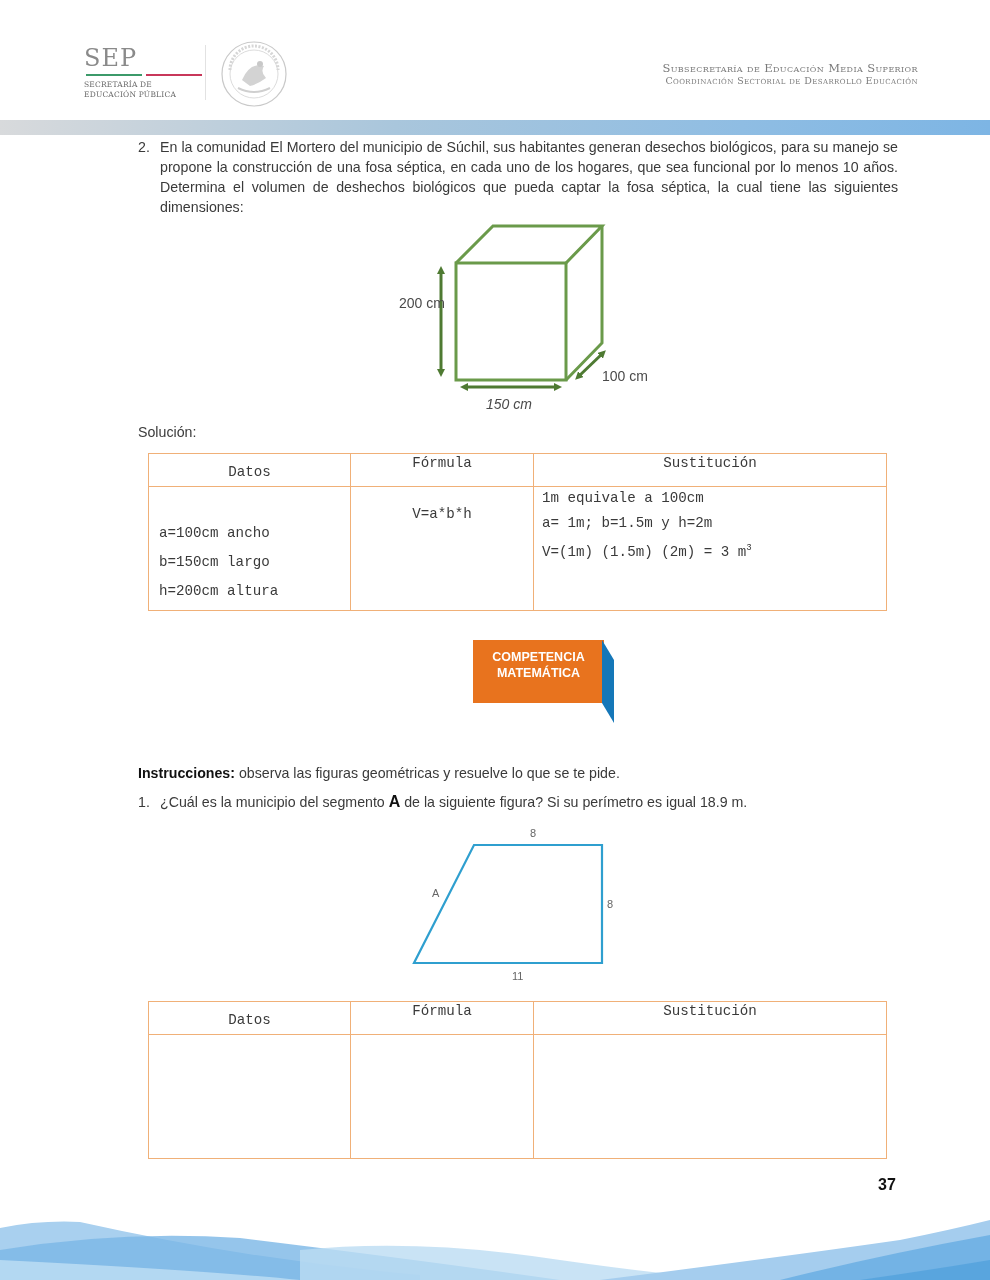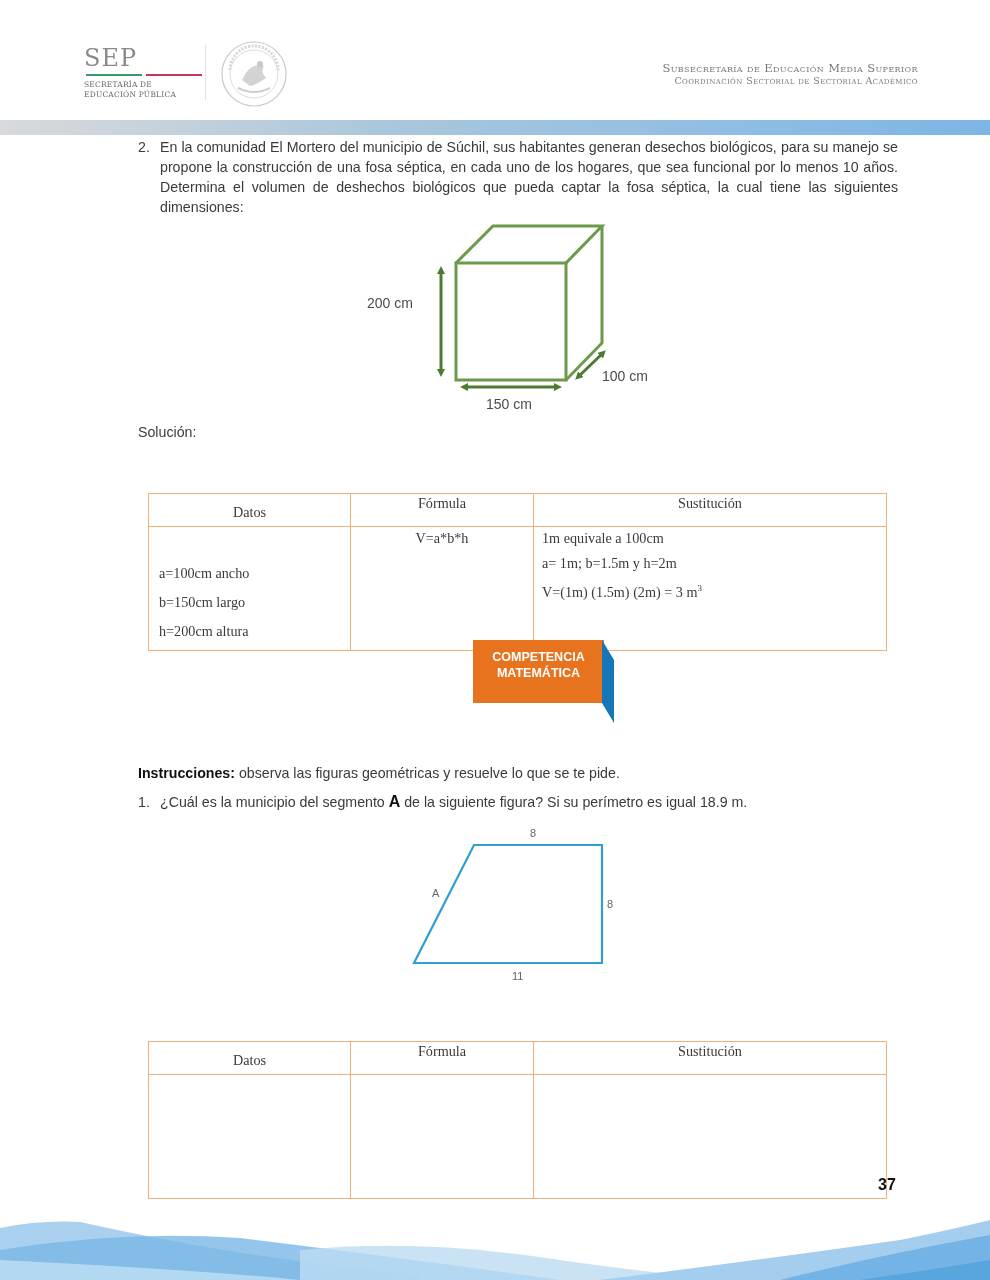--- a/index.html
+++ b/index.html
@@ -28,32 +28,32 @@
     .enum .num { width: 22px; flex: none; }
     .enum .text { flex: 1; text-align: justify; }
 
     
     .cube { position: absolute; left: 370px; top: 215px; width: 300px; height: 205px; }
     .dim-label { position: absolute; font-family: "Liberation Sans", sans-serif; font-size: 14px; color: #4a4a4a; }
 
     .solucion-label { position: absolute; left: 138px; top: 424px; font-family: "Liberation Sans", sans-serif; font-size: 14.2px; color: #3a3a3a; }
 
     
-    .data-table { position: absolute; left: 148px; width: 739px; border-collapse: collapse; font-family: Liberation Serif, serif; font-size: 14.2px; color: #3a3a3a; margin-top: 40px; }
+    .data-table { position: absolute; left: 148px; width: 739px; border-collapse: collapse; font-family: Liberation Mono, monospace; font-size: 14.2px; color: #3a3a3a; }
     .data-table th, .data-table td { border: 1px solid #f0b078; font-weight: normal; }
     .data-table th { height: 33px; text-align: center; vertical-align: top; padding-top: 1px; }
     .data-table th.c1 { vertical-align: middle; padding-top: 4px; }
     .data-table td { vertical-align: top; height: 124px; }
     .col1 { width: 202px; }
     .col2 { width: 183px; }
     .table1 { top: 453px; }
     .table2 { top: 1001px; }
     .datos-cell { padding: 32px 0 0 10px; }
     .datos-cell div { line-height: 29px; }
-    .formula-cell { text-align: center; padding-top: 0; }
+    .formula-cell { text-align: center; padding-top: 16px; }
     .formula-cell div { line-height: 22px; }
     .sust-cell { padding: 0 0 0 8px; }
     .sust-cell div { line-height: 29px; }
     .sust-cell div:first-child { line-height: 22px; margin-bottom: 0px; }
     sup { font-size: 9px; vertical-align: 6px; line-height: 0; }
 
     
     .banner { position: absolute; left: 473px; top: 640px; width: 425px; height: 85px; }
     .banner .orange { position: absolute; left: 0; top: 0; width: 131px; height: 63px; background: #e8731e; color: #fff; font-family: "Liberation Sans", sans-serif; font-weight: bold; font-size: 12.5px; text-align: center; line-height: 16px; padding-top: 9px; letter-spacing: 0px; }
     .banner .fold { position: absolute; left: 129px; top: 0; width: 12px; height: 83px; }
@@ -89,21 +89,21 @@
   <svg class="seal" viewBox="0 0 68 68">
     <circle cx="34" cy="34" r="32" fill="none" stroke="#c9c9c9" stroke-width="1.2"></circle>
     <circle cx="34" cy="34" r="24" fill="none" stroke="#dcdcdc" stroke-width="1"></circle>
     <path d="M22 40 Q30 22 44 26 Q40 32 46 38 Q38 44 30 46 Z" fill="#d3d3d3"></path>
     <path d="M18 48 Q34 56 50 48" fill="none" stroke="#cfcfcf" stroke-width="2"></path>
     <circle cx="40" cy="24" r="3" fill="#c8c8c8"></circle>
     <path d="M10 30 A24 24 0 0 1 58 30" fill="none" stroke="#d6d6d6" stroke-width="3" stroke-dasharray="2 1.5"></path>
   </svg>
   <div class="header-right">
     <div class="l1">Subsecretaría de Educación Media Superior</div>
-    <div class="l2">Coordinación Sectorial de Sectorial Académico</div>
+    <div class="l2">Coordinación Sectorial de Desarrollo Educación</div>
   </div>
 </div>
 <div class="header-bar"></div>
 
 <div class="content problem2 enum">
   <span class="num">2.</span>
   <span class="text">En la comunidad El Mortero del municipio de Súchil, sus habitantes generan desechos biológicos, para su manejo se propone la construcción de una fosa séptica, en cada uno de los hogares, que sea funcional por lo menos 10 años. Determina el volumen de deshechos biológicos que pueda captar la fosa séptica, la cual tiene las siguientes dimensiones:</span>
 </div>
 
 <svg class="cube" viewBox="0 0 300 205">
@@ -116,22 +116,22 @@
     <rect x="86" y="48" width="110" height="117"></rect>
     <polyline points="86,48 123,11 232,11 196,48"></polyline>
     <polyline points="232,11 232,128 196,165"></polyline>
   </g>
   <g stroke="#4e7a32" stroke-width="3" fill="none">
     <line x1="71" y1="55" x2="71" y2="158" marker-start="url(#ah)" marker-end="url(#ah)"></line>
     <line x1="94" y1="172" x2="188" y2="172" marker-start="url(#ah)" marker-end="url(#ah)"></line>
     <line x1="208" y1="162" x2="233" y2="138" marker-start="url(#ah)" marker-end="url(#ah)"></line>
   </g>
 </svg>
-<div class="dim-label" style="left:367px; top:295px;">200 cm</div>
-<div class="dim-label" style="left:486px; top:396px;">150 cm</div>
+<div class="dim-label" style="left:399px; top:295px;">200 cm</div>
+<div class="dim-label" style="left:486px; top:396px;font-style:italic;">150 cm</div>
 <div class="dim-label" style="left:602px; top:368px;">100 cm</div>
 
 <div class="solucion-label">Solución:</div>
 
 <table class="data-table table1">
   <tbody>
       <tr>
     <th class="col1 c1">Datos</th>
     <th class="col2">Fórmula</th>
     <th>Sustitución</th>

